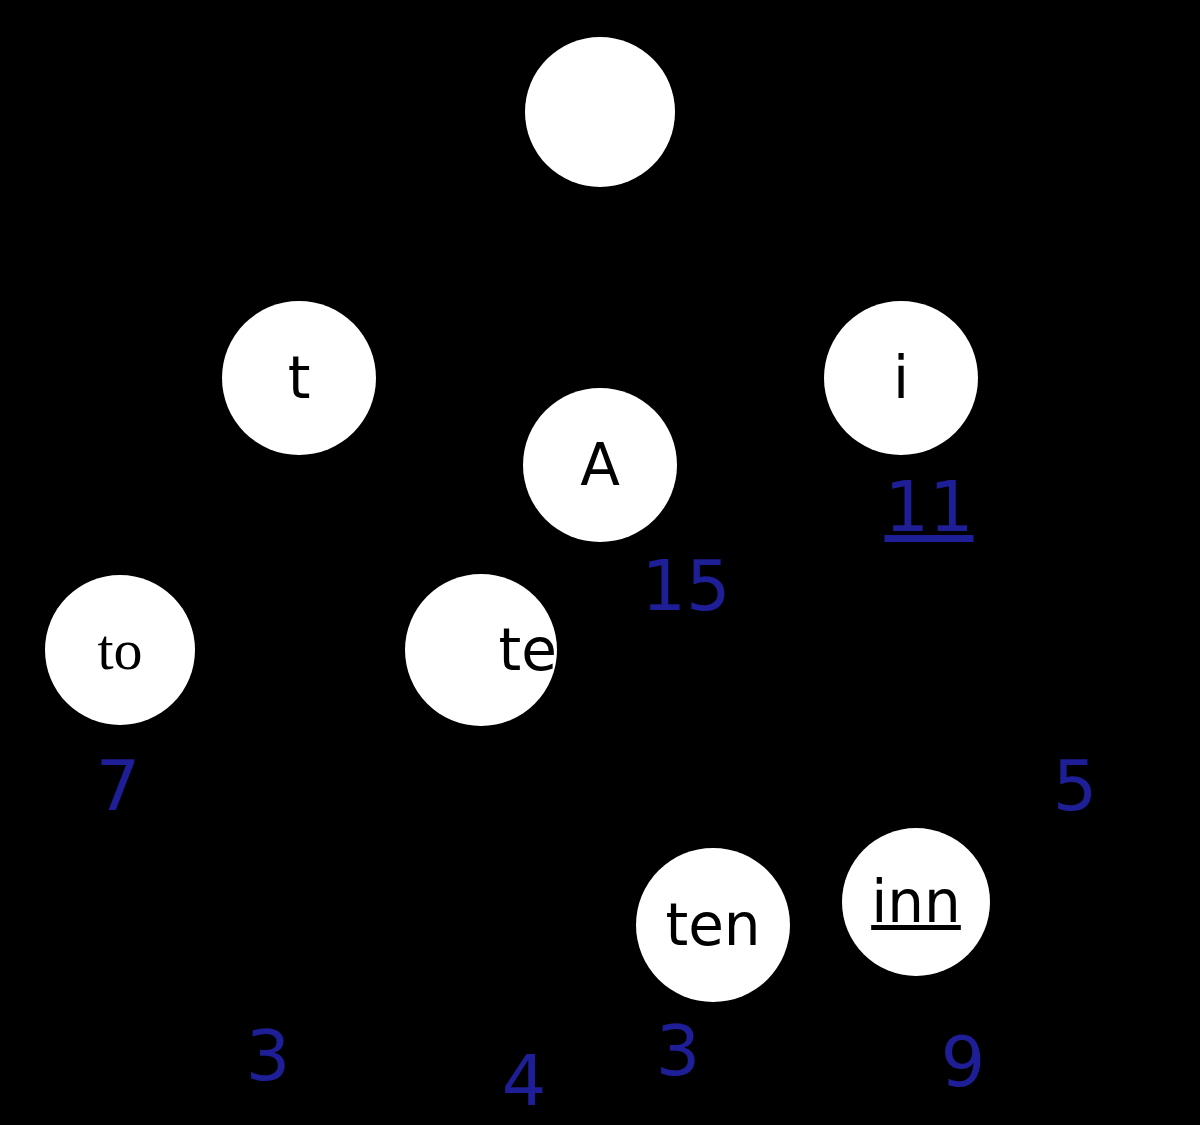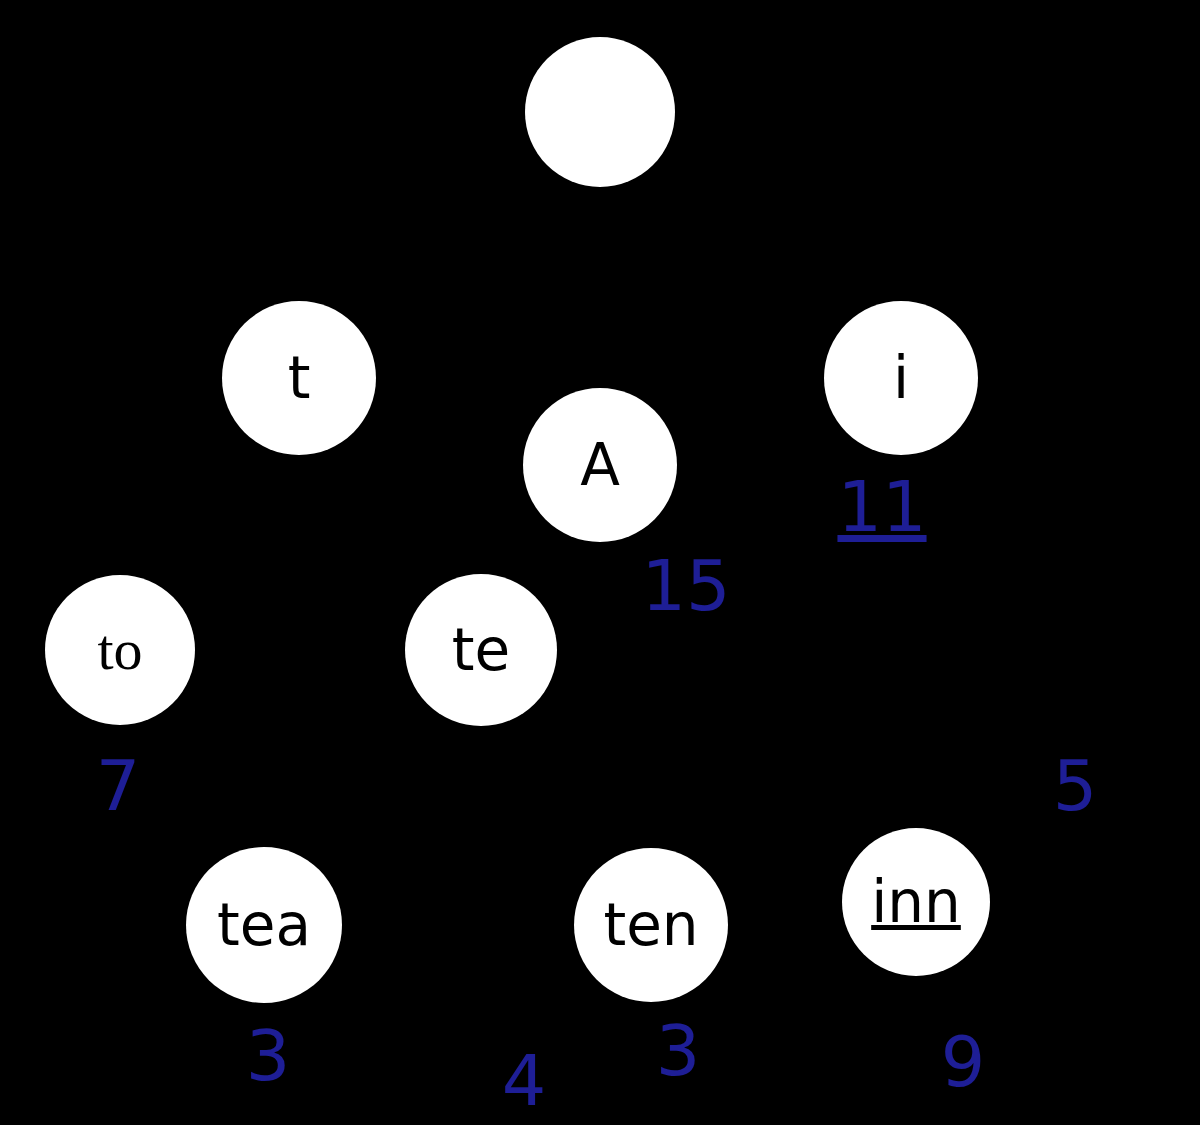--- a/index.html
+++ b/index.html
@@ -60,41 +60,38 @@
   </div>
 
   <div class="node" style="left:901px; top:378px; width:154px; height:154px;">
     <span class="label">i</span>
   </div>
 
   <div class="node" style="left:120px; top:650px; width:150px; height:150px;font-family:Liberation Serif, serif;">
     <span class="label">to</span>
   </div>
 
-  <div class="node" style="left:481px; top:650px; width:152px; height:152px;">
+  <div class="node" style="left:481px; top:650px; width:152px; height:152px;justify-content:flex-end;">
     <span class="label">te</span>
   </div>
 
 
-  <div class="node" style="left:264px; top:925px; width:156px; height:156px;">
-    <span class="label">tea</span>
-  </div>
 
 
-  <div class="node" style="left:651px; top:925px; width:154px; height:154px;">
+  <div class="node" style="left:713px; top:925px; width:154px; height:154px;">
     <span class="label">ten</span>
   </div>
 
   <div class="node" style="left:916px; top:902px; width:148px; height:148px;text-decoration:underline;">
     <span class="label">inn</span>
   </div>
 
   <div class="value" style="left:686px; top:578px;margin-top:8px;">15</div>
 
-  <div class="value underline" style="left:882px; top:507px;text-decoration:underline;">11</div>
+  <div class="value underline" style="left:929px; top:507px;text-decoration:underline;">11</div>
 
   <div class="value" style="left:118px; top:786px;">7</div>
 
   <div class="value" style="left:1075px; top:786px;">5</div>
 
   <div class="value" style="left:268px; top:1056px;">3</div>
 
   <div class="value" style="left:524px; top:1081px;">4</div>
 
   <div class="value" style="left:678px; top:1051px;">3</div>

